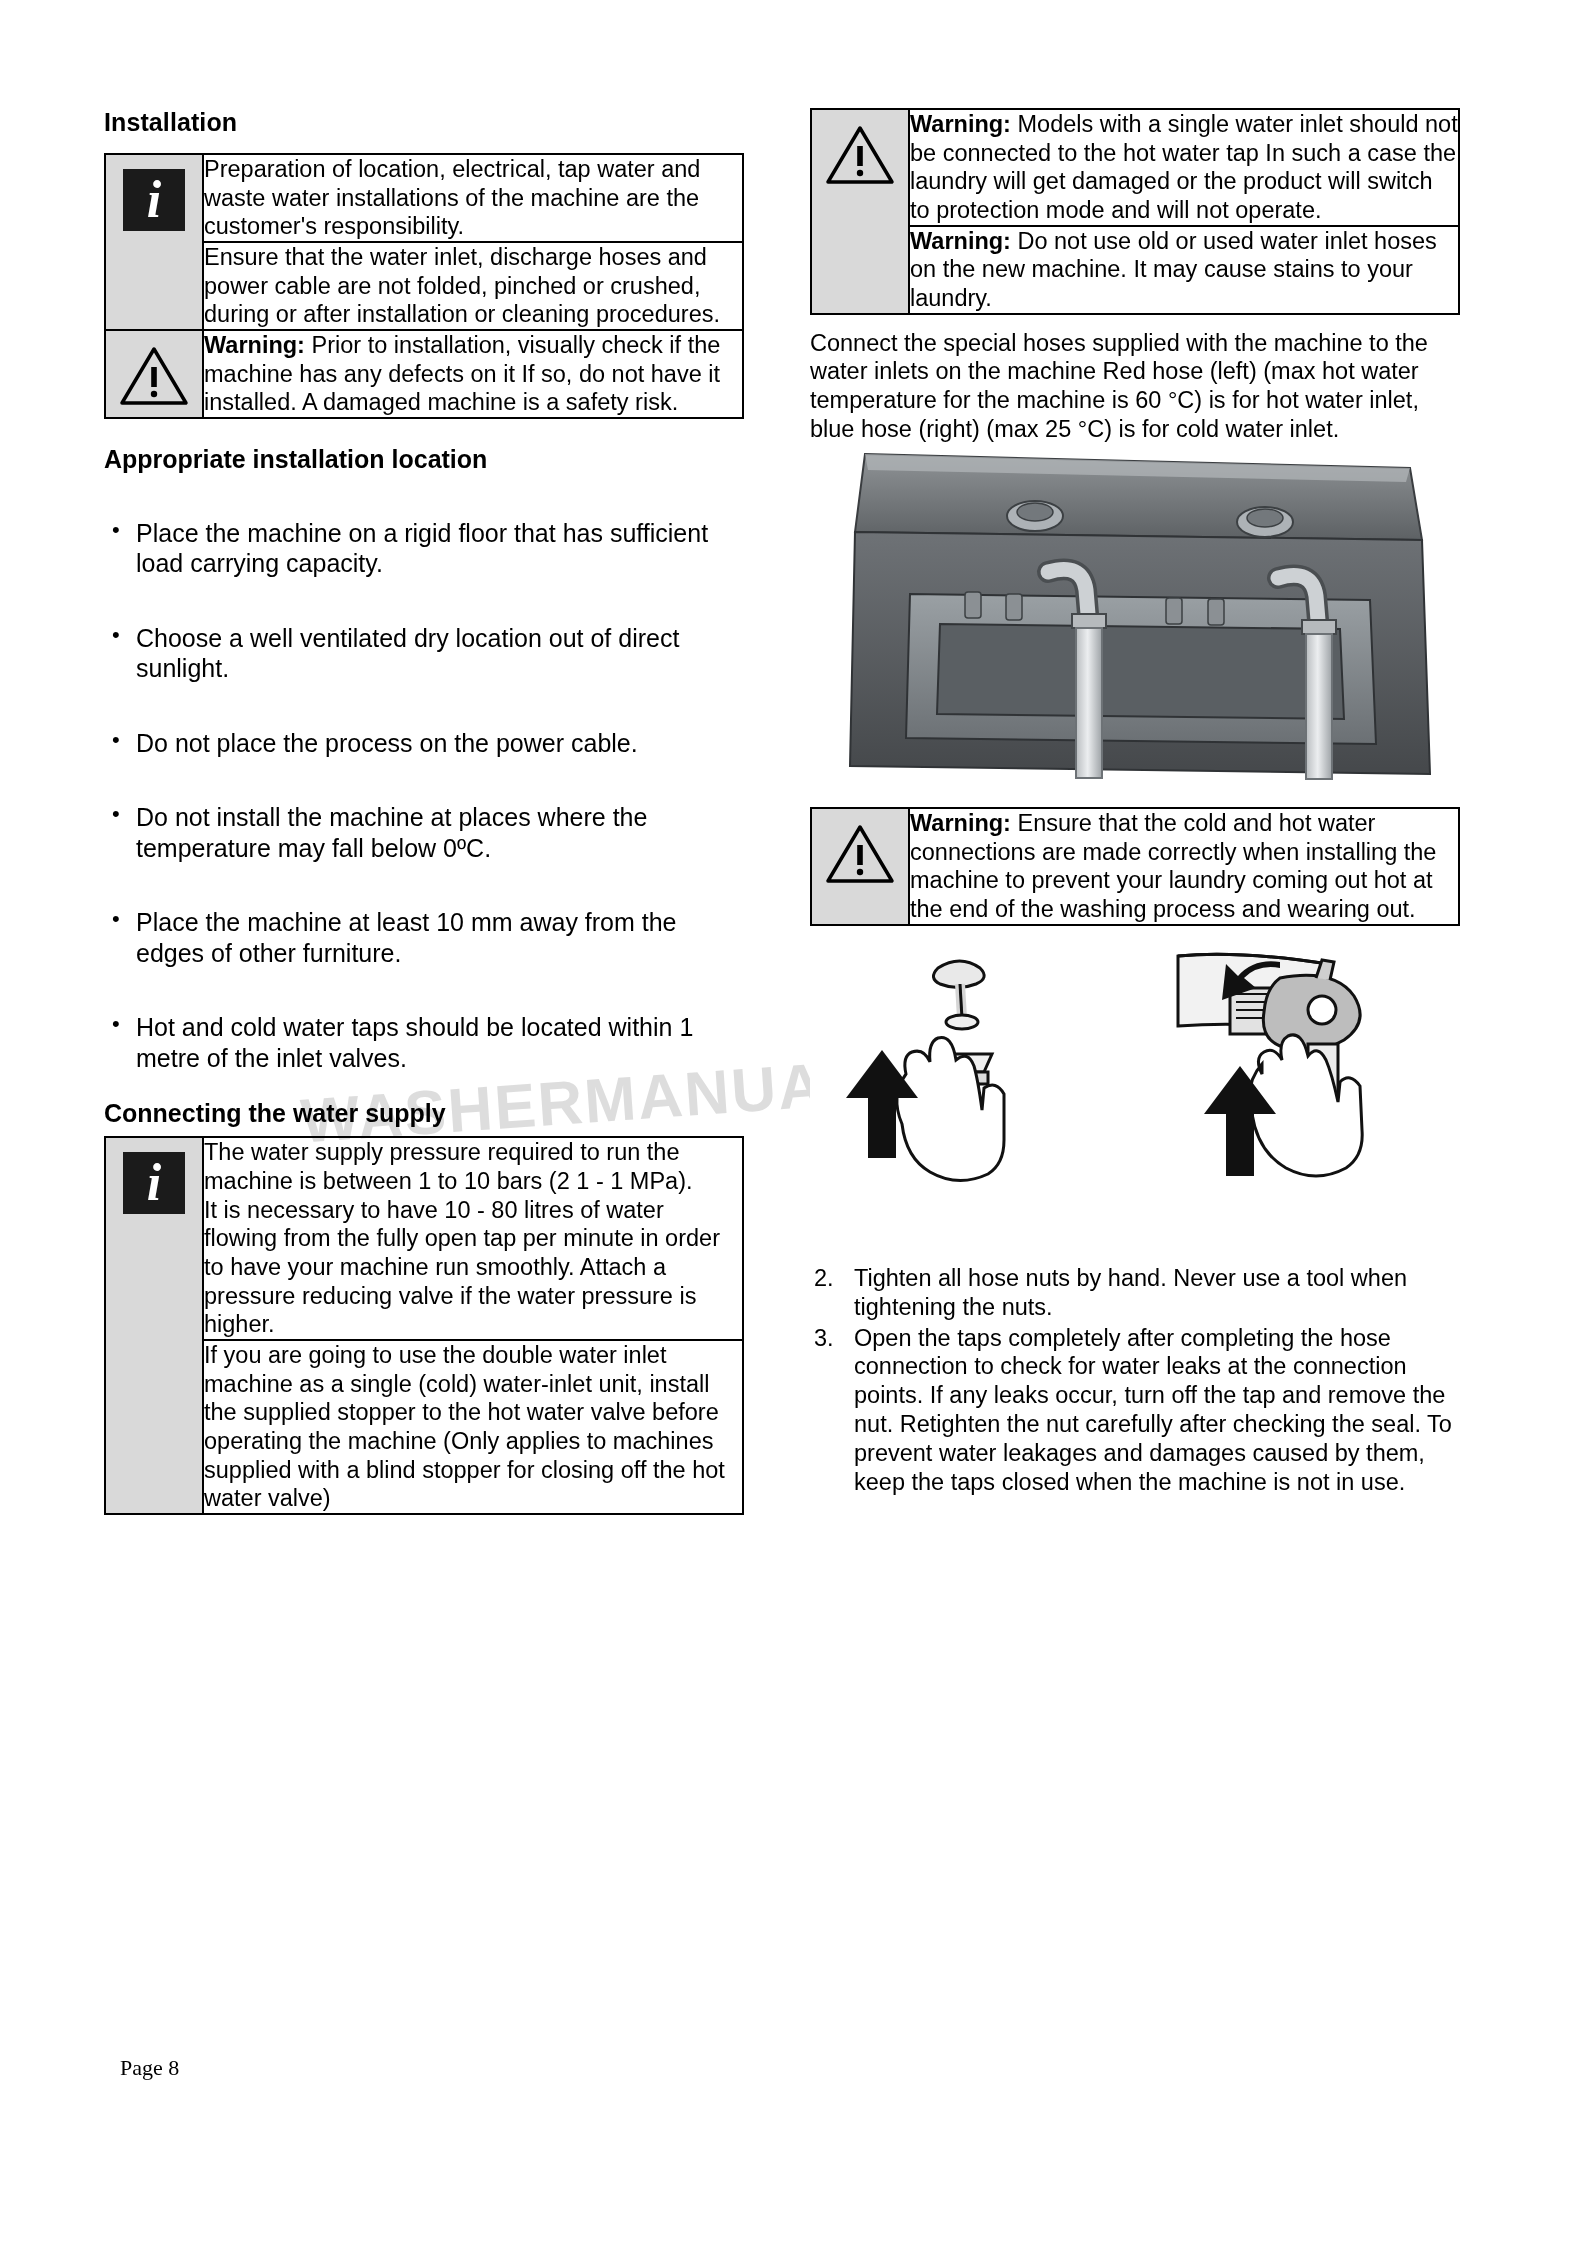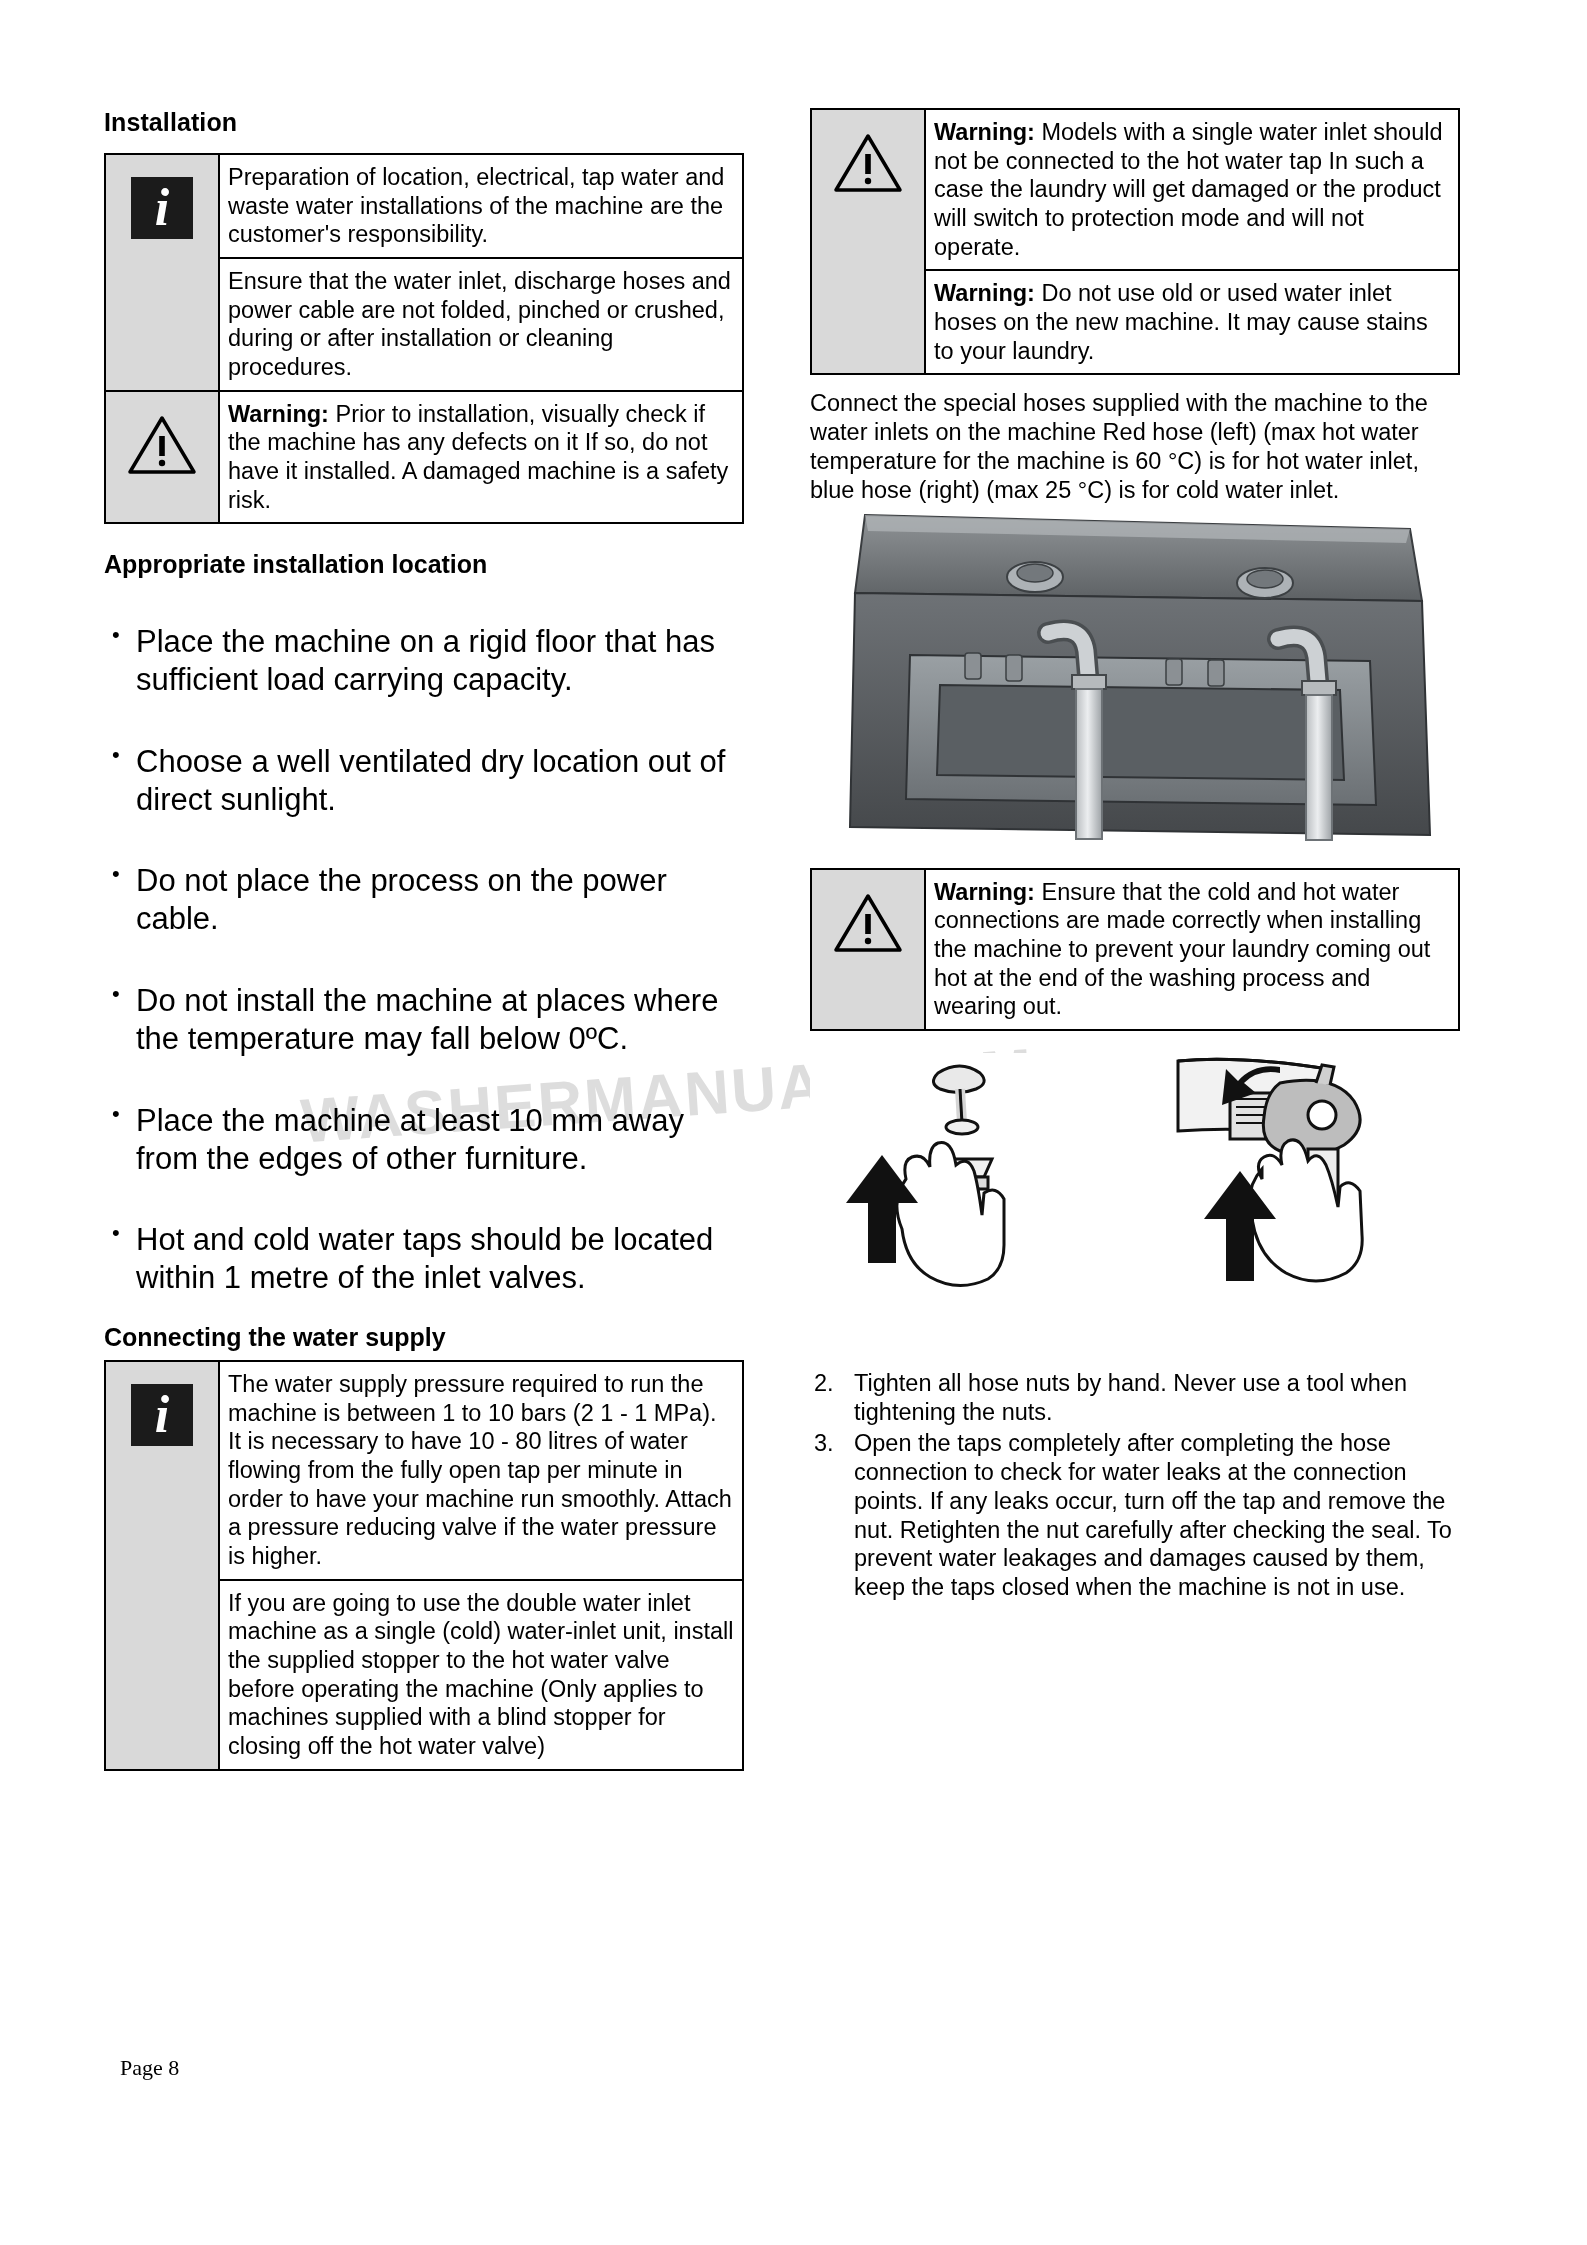--- a/index.html
+++ b/index.html
@@ -41,21 +41,21 @@
   }
   
   table.notebox {
     border-collapse: collapse;
     width: 100%;
     table-layout: fixed;
   }
   table.notebox td {
     border: 2px solid #000;
     vertical-align: top;
-    padding: 8px;
+    padding: 0;
   }
   td.icon-cell {
     width: 96px;
     background: #d9d9d9;
     text-align: center;
     vertical-align: top;
   }
   td.text-cell {
     padding: 12px 14px 14px 16px;
     font-size: 23.5px;
@@ -85,21 +85,21 @@
 
   ul.bullets {
     list-style: none;
     margin: 4px 0 0 0;
     padding: 0;
   }
   ul.bullets li {
     position: relative;
     padding-left: 32px;
     margin-bottom: 2px;
-    font-size: 31px;
+    font-size: 25px;
     line-height: 1.22;
     margin-top: 44px;
   }
   ul.bullets li::before {
     content: "\2022";
     position: absolute;
     left: 8px;
     top: -1px;
     font-size: 22px;
   }

